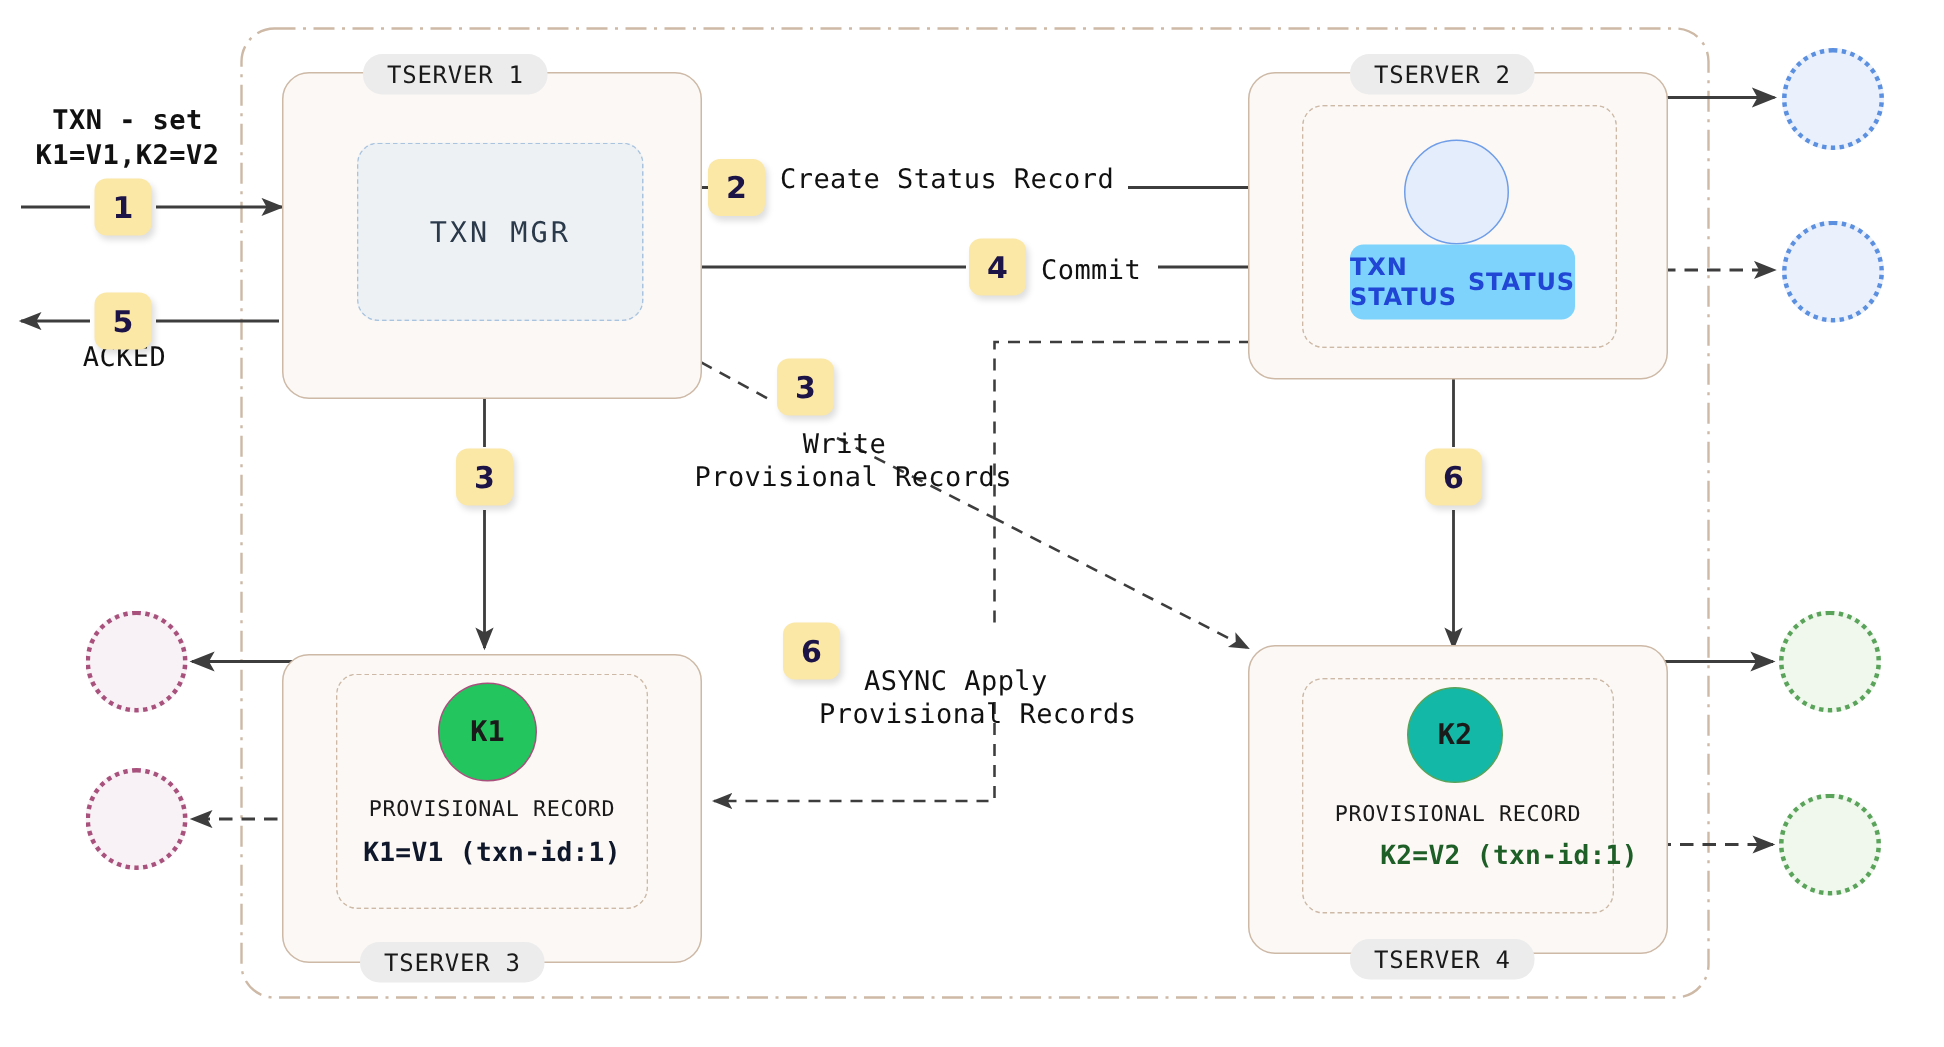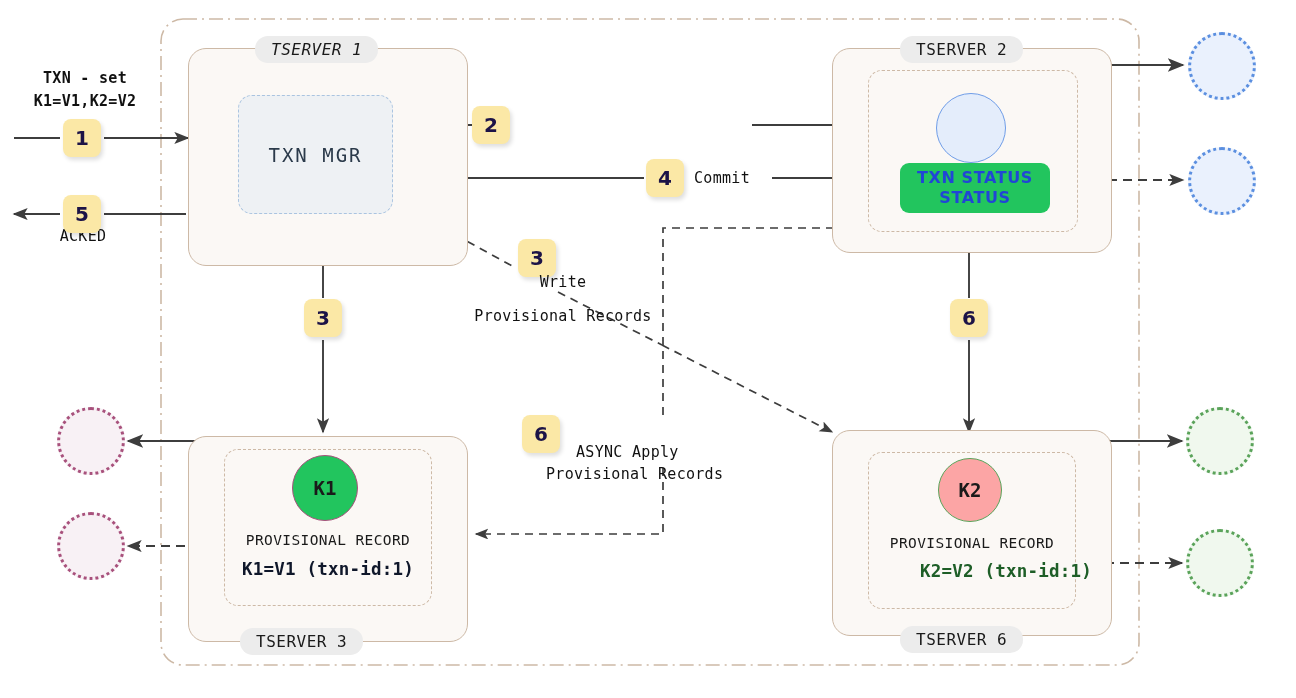--- a/index.html
+++ b/index.html
@@ -23,40 +23,40 @@
            box-sizing:border-box;}
 
   .txnmgr-text{font-size:19px;color:#2b3a4a;letter-spacing:2px;}
 
   
   .circ{position:absolute;border-radius:50%;box-sizing:border-box;
         display:flex;align-items:center;justify-content:center;
         font-weight:bold;font-size:19px;}
   .circ-blue{background:#e4edfb;border:1.8px solid #6f9de8;}
   .circ-pink{background:#22c55e;border:1.8px solid #a8517c;color:#1a1a1a;}
-  .circ-green{background:#fca5a5;border:1.8px solid #5aa35a;color:#1a1a1a;}
+  .circ-green{background:#14b8a6;border:1.8px solid #5aa35a;color:#1a1a1a;}
   .circ-dot-blue{background:#eaf1fd;border:3px dotted #5b8fe0;}
   .circ-dot-pink{background:#f8f1f5;border:3px dotted #a8517c;}
   .circ-dot-green{background:#f0f8ee;border:3px dotted #5aa35a;}
 
   
-  .tablet-pill{position:absolute;background:#22c55e;border-radius:9px;
-       display:flex;flex-direction:column;align-items:center;justify-content:center;
+  .tablet-pill{position:absolute;background:#7dd3fc;border-radius:9px;
+       display:flex;flex-direction:row;align-items:center;justify-content:center;
        color:#2146d6;font-weight:bold;font-size:16px;line-height:1.28;
        letter-spacing:.6px;font-family:"DejaVu Sans","Liberation Sans",sans-serif;}
 
   
   .badge{position:absolute;background:#fbe8a6;border-radius:8px;
         width:38px;height:38px;display:flex;align-items:center;justify-content:center;
         font-size:20px;font-weight:bold;color:#1c1347;
         box-shadow:2px 3px 4px rgba(0,0,0,.13);
         font-family:"DejaVu Sans","Liberation Sans",sans-serif;}
 
   
-  .lbl{position:absolute;font-size:15px;color:#111;white-space:pre;
+  .lbl{position:absolute;font-size:18px;color:#111;white-space:pre;
        letter-spacing:.3px;line-height:1.45;
        font-family:"DejaVu Sans Mono","Liberation Mono",monospace;}
   .lbl.center{text-align:center;}
   .lbl.bold{font-weight:bold;}
   .prov-title{position:absolute;font-size:14.5px;color:#1a1a1a;letter-spacing:.4px;
        text-align:center;white-space:nowrap;}
   .prov-val{position:absolute;font-size:17.5px;font-weight:bold;letter-spacing:.2px;
        text-align:center;white-space:nowrap;}
   .prov-pink{color:#0f172a;}
   .prov-green{color:#1e5e27;}
@@ -107,43 +107,43 @@
     <path d="M 1003 165 L 1108 165 L 1108 180 L 1183 180" fill="none" stroke="#3d3d3d" stroke-width="1.9" stroke-dasharray="9 6" marker-end="url(#arrowR)"></path>
 
     <path d="M 295 490 L 215 490 L 215 441 L 128 441" fill="none" stroke="#3d3d3d" stroke-width="2.1" marker-end="url(#arrowL)"></path>
     <path d="M 295 521 L 207 521 L 207 546 L 128 546" fill="none" stroke="#3d3d3d" stroke-width="1.9" stroke-dasharray="9 6" marker-end="url(#arrowL)"></path>
 
     <path d="M 1000 490 L 1094 490 L 1094 441 L 1182 441" fill="none" stroke="#3d3d3d" stroke-width="2.1" marker-end="url(#arrowR)"></path>
     <path d="M 1000 518 L 1098 518 L 1098 563 L 1182 563" fill="none" stroke="#3d3d3d" stroke-width="1.9" stroke-dasharray="9 6" marker-end="url(#arrowR)"></path>
   </svg>
 
   <div class="tserver" style="left:188px;top:48px;width:280px;height:218px;"></div>
-  <div class="tserver-label" style="left:255px;top:36px;font-style:italic;">TSERVER 1</div>
-  <div class="inner-dash-blue" style="left:238px;top:95px;width:155px;height:119px;">
+  <div class="tserver-label" style="left:242px;top:36px;">TSERVER 1</div>
+  <div class="inner-dash-blue" style="left:238px;top:95px;width:191px;height:119px;">
     <span class="txnmgr-text">TXN MGR</span>
   </div>
 
   <div class="tserver" style="left:832px;top:48px;width:280px;height:205px;"></div>
   <div class="tserver-label" style="left:900px;top:36px;">TSERVER 2</div>
   <div class="inner-dashdot-tan" style="left:868px;top:70px;width:210px;height:162px;"></div>
   <div class="circ circ-blue" style="left:936px;top:93px;width:70px;height:70px;"></div>
   <div class="tablet-pill" style="left:900px;top:163px;width:150px;height:50px;">
     <span>TXN STATUS</span>
     <span>STATUS</span>
   </div>
 
   <div class="tserver" style="left:188px;top:436px;width:280px;height:206px;"></div>
   <div class="tserver-label" style="left:240px;top:628px;">TSERVER 3</div>
   <div class="inner-dashdot-tan" style="left:224px;top:449px;width:208px;height:157px;"></div>
   <div class="circ circ-pink" style="left:292px;top:455px;width:66px;height:66px;">K1</div>
   <div class="prov-title" style="left:224px;top:532px;width:208px;">PROVISIONAL RECORD</div>
   <div class="prov-val prov-pink" style="left:214px;top:559px;width:228px;">K1=V1 (txn-id:1)</div>
 
   <div class="tserver" style="left:832px;top:430px;width:280px;height:206px;"></div>
-  <div class="tserver-label" style="left:900px;top:626px;">TSERVER 6</div>
+  <div class="tserver-label" style="left:900px;top:626px;">TSERVER 4</div>
   <div class="inner-dashdot-tan" style="left:868px;top:452px;width:208px;height:157px;"></div>
   <div class="circ circ-green" style="left:938px;top:458px;width:64px;height:64px;">K2</div>
   <div class="prov-title" style="left:868px;top:535px;width:208px;">PROVISIONAL RECORD</div>
   <div class="prov-val prov-green" style="left:892px;top:561px;width:228px;">K2=V2 (txn-id:1)</div>
 
   <div class="circ circ-dot-blue" style="left:1188px;top:32px;width:68px;height:68px;"></div>
   <div class="circ circ-dot-blue" style="left:1188px;top:147px;width:68px;height:68px;"></div>
 
   <div class="circ circ-dot-pink" style="left:57px;top:407px;width:68px;height:68px;"></div>
   <div class="circ circ-dot-pink" style="left:57px;top:512px;width:68px;height:68px;"></div>
@@ -157,21 +157,22 @@
 
   <div class="badge" style="left:63px;top:119px;">1</div>
   <div class="badge" style="left:63px;top:195px;">5</div>
   <div class="badge" style="left:472px;top:106px;">2</div>
   <div class="badge" style="left:646px;top:159px;">4</div>
   <div class="badge" style="left:304px;top:299px;">3</div>
   <div class="badge" style="left:518px;top:239px;">3</div>
   <div class="badge" style="left:522px;top:415px;">6</div>
   <div class="badge" style="left:950px;top:299px;">6</div>
 
+  <div class="lbl" style="left:520px;top:107px;">Create Status Record</div>
   <div class="lbl" style="left:694px;top:168px;">Commit</div>
 
-  <div class="lbl center" style="left:463px;top:272px;width:200px;">Write</div>
+  <div class="lbl center" style="left:463px;top:284px;width:200px;">Write</div>
   <div class="lbl center" style="left:463px;top:306px;width:200px;">Provisional Records</div>
 
   <div class="lbl" style="left:576px;top:442px;">ASYNC Apply</div>
   <div class="lbl" style="left:546px;top:464px;">Provisional Records</div>
 
 </div>
 
 </body></html>

